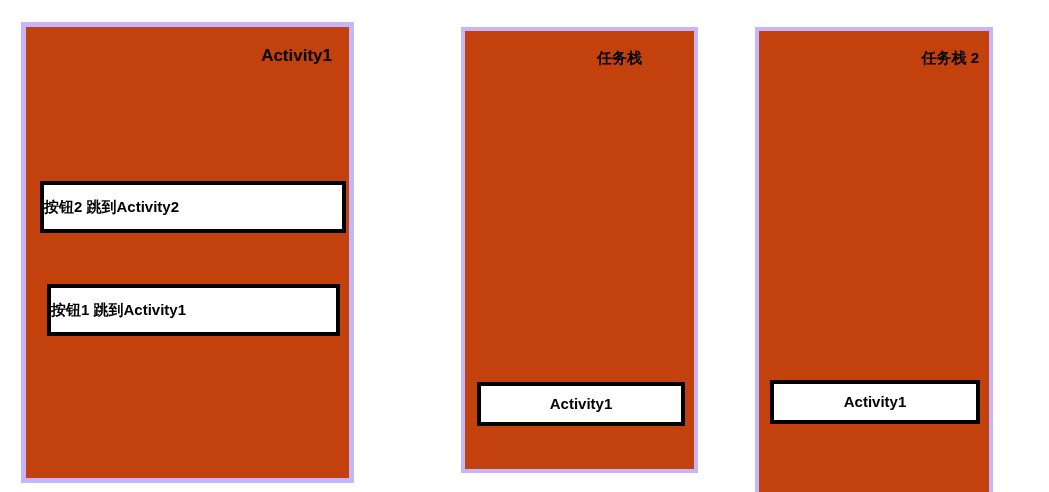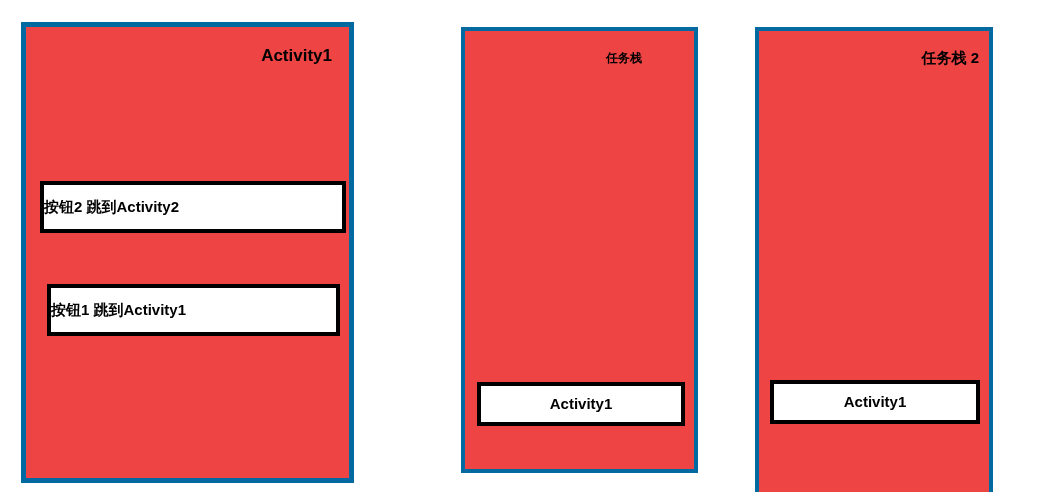--- a/index.html
+++ b/index.html
@@ -17,22 +17,22 @@
     width: 1049px;
     height: 492px;
     background: #ffffff;
     overflow: hidden;
   }
 
   
   .panel {
     position: absolute;
     box-sizing: border-box;
-    background: #ef4444;
-    border: 4px solid #0369a1;
+    background: #c2410c;
+    border: 4px solid #c4b5fd;
   }
   #panel-activity1 {
     left: 21px;
     top: 22px;
     width: 333px;
     height: 461px;
     border-width: 5px;
   }
   #panel-taskstack1 {
     left: 461px;
@@ -60,21 +60,21 @@
     color: #000000;
   }
   #panel-activity1 .panel-title {
     top: 19px;
     right: 17px;
     font-size: 17px;
   }
   #panel-taskstack1 .panel-title {
     top: 17px;
     right: 52px;
-    font-size: 12px;
+    font-size: 15px;
   }
   #panel-taskstack2 .panel-title {
     top: 17px;
     right: 10px;
     font-size: 15px;
   }
 
   
   .screen-button {
     position: absolute;

